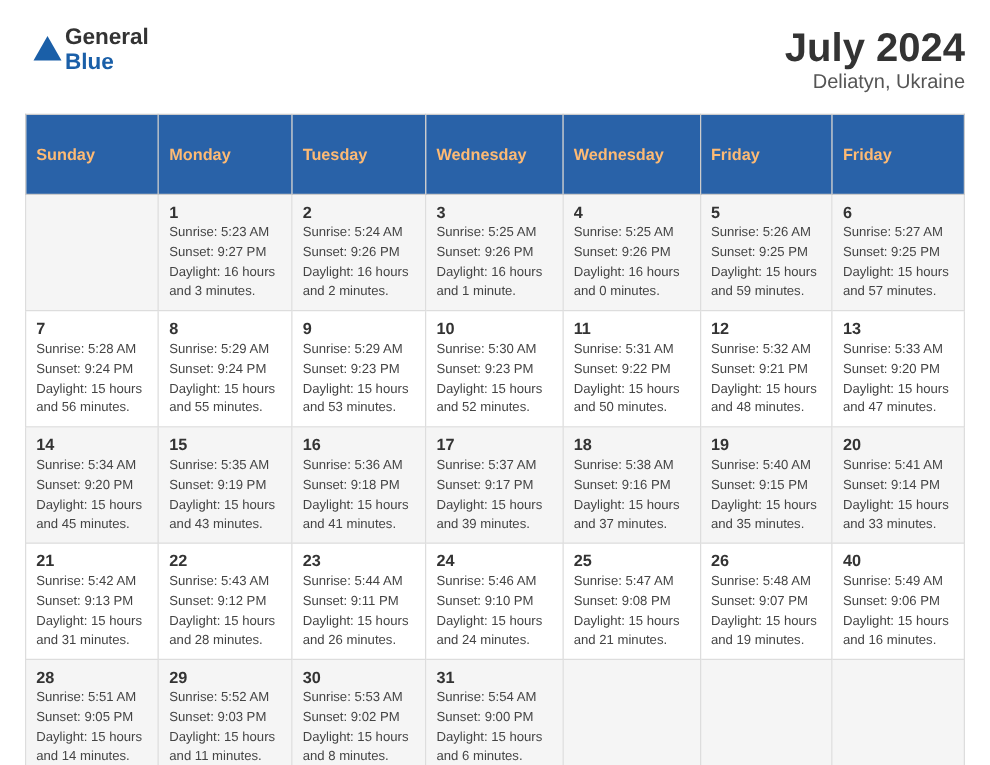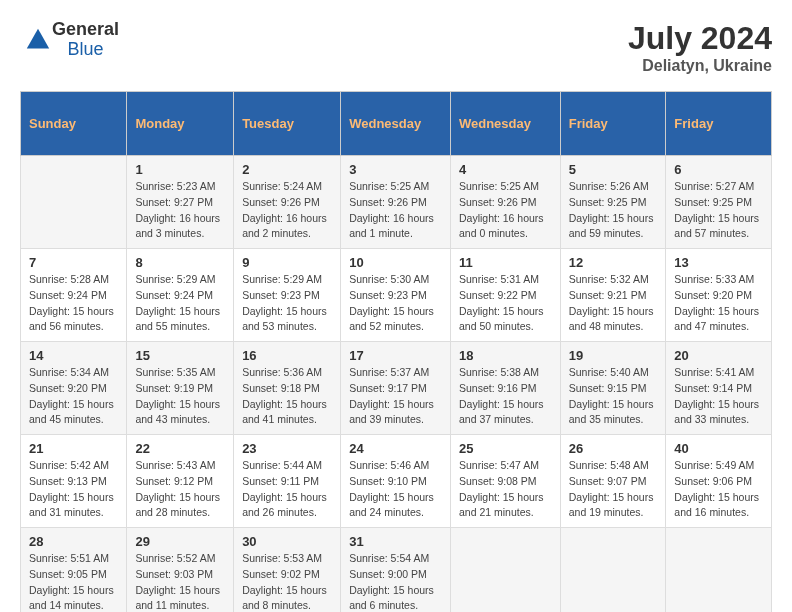--- a/index.html
+++ b/index.html
@@ -17,49 +17,47 @@
       margin-bottom: 16px;
     }
     .logo {
       display: flex;
       align-items: center;
     }
     .logo-text {
       display: flex;
       flex-direction: column;
       line-height: 1.1;
-      text-align: center;
     }
     .logo-general {
       font-size: 18px;
       font-weight: bold;
       color: #333;
     }
     .logo-blue {
       font-size: 18px;
-      font-weight: normal;
+      font-weight: bold;
       color: #1a5fa8;
     }
     .logo-icon {
       width: 28px;
       height: 28px;
       margin-left: 4px;
     }
     .title-block {
       text-align: right;
     }
     .month-title {
       font-size: 32px;
       font-weight: bold;
       color: #333;
     }
     .location-title {
       font-size: 16px;
       color: #555;
-      font-weight: bold;
     }
     table {
       width: 100%;
       border-collapse: collapse;
     }
     thead tr th {
       background-color: #2962a8;
       color: #fdba74;
       font-size: 13px;
       font-weight: bold;

